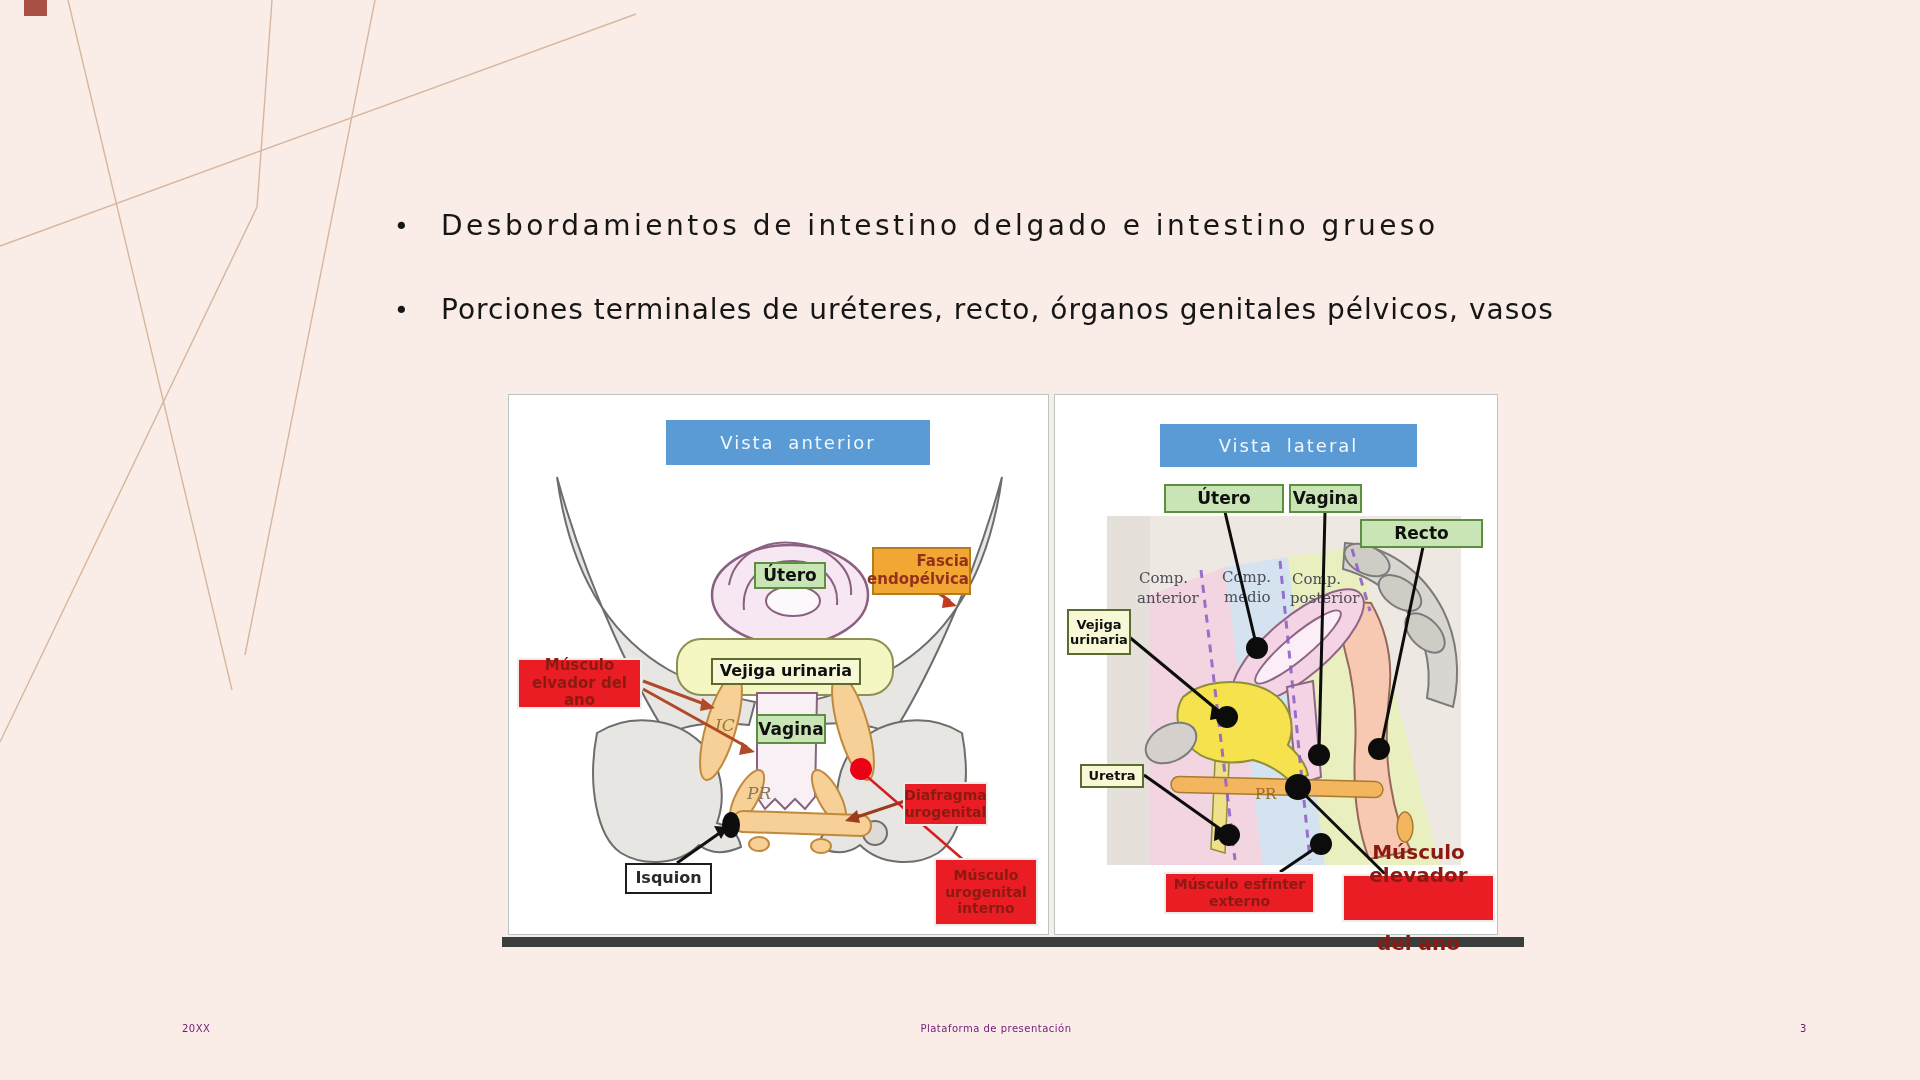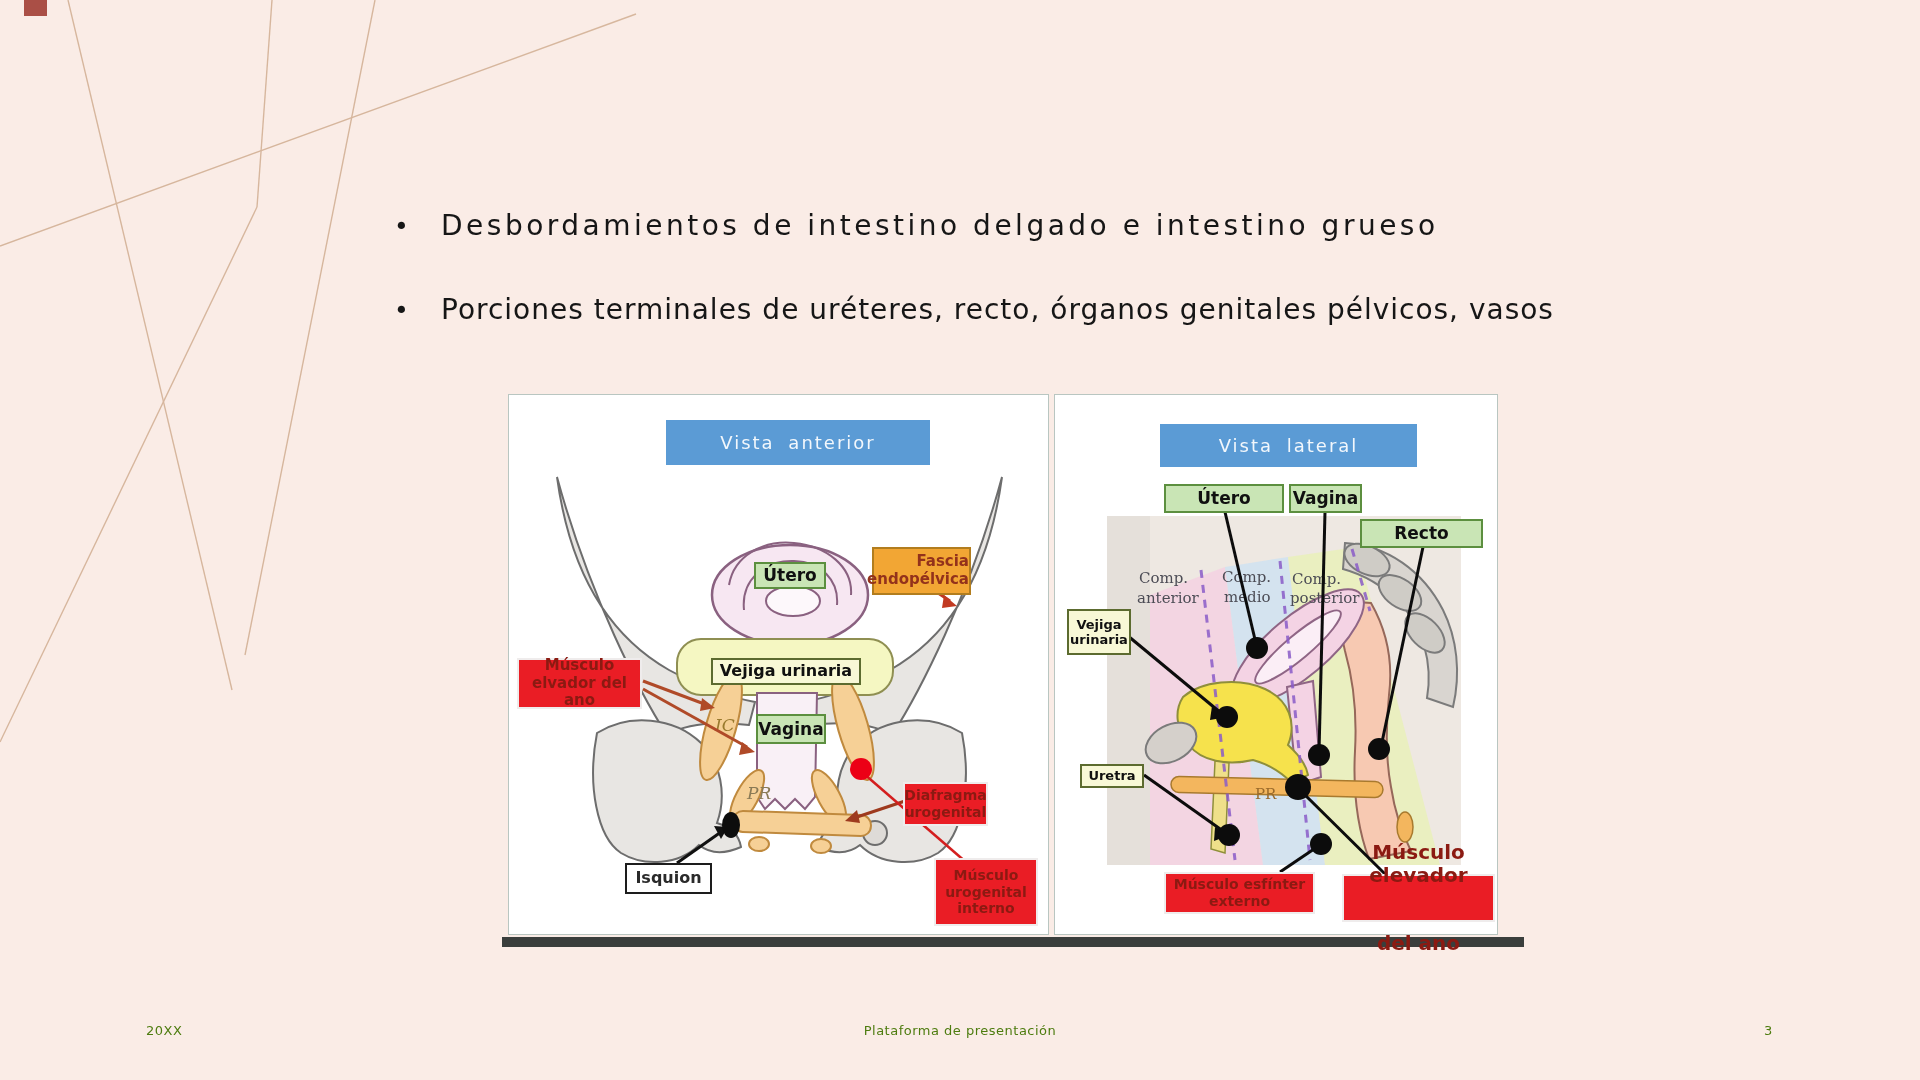--- a/index.html
+++ b/index.html
@@ -52,21 +52,21 @@
 
   
   .r-utero    { left:109px; top:89px;  width:120px; height:29px; font-size:17px; }
   .r-vagina   { left:234px; top:89px;  width:73px;  height:29px; font-size:17px; }
   .r-recto    { left:305px; top:124px; width:123px; height:29px; font-size:17px; }
   .r-vejiga   { left:3px;   top:214px; width:64px;  height:46px; font-size:13px;margin-left:9px; }
   .r-uretra   { left:25px;  top:369px; width:64px;  height:24px; font-size:13px; }
   .r-esfinter { left:109px; top:477px; width:151px; height:42px; font-size:14px; }
   .r-elevador { left:287px; top:479px; width:153px; height:48px; font-size:20px;gap:44px; }
 
-  .footer { position:absolute; color:#4d7c0f; font-size:13px; letter-spacing:.5px; }
+  .footer { position:absolute; color:#701a75; font-size:10px; letter-spacing:.5px;margin-left:36px; }
   .footer-year   { left:146px;  top:1023px; }
   .footer-center { left:0; top:1023px; width:1920px; text-align:center; }
   .footer-page   { left:1764px; top:1023px; }
 </style>
 </head>
 <body>
 
 <div class="slide">
 
   <svg class="deco-lines" width="700" height="900" viewBox="0 0 700 900">

